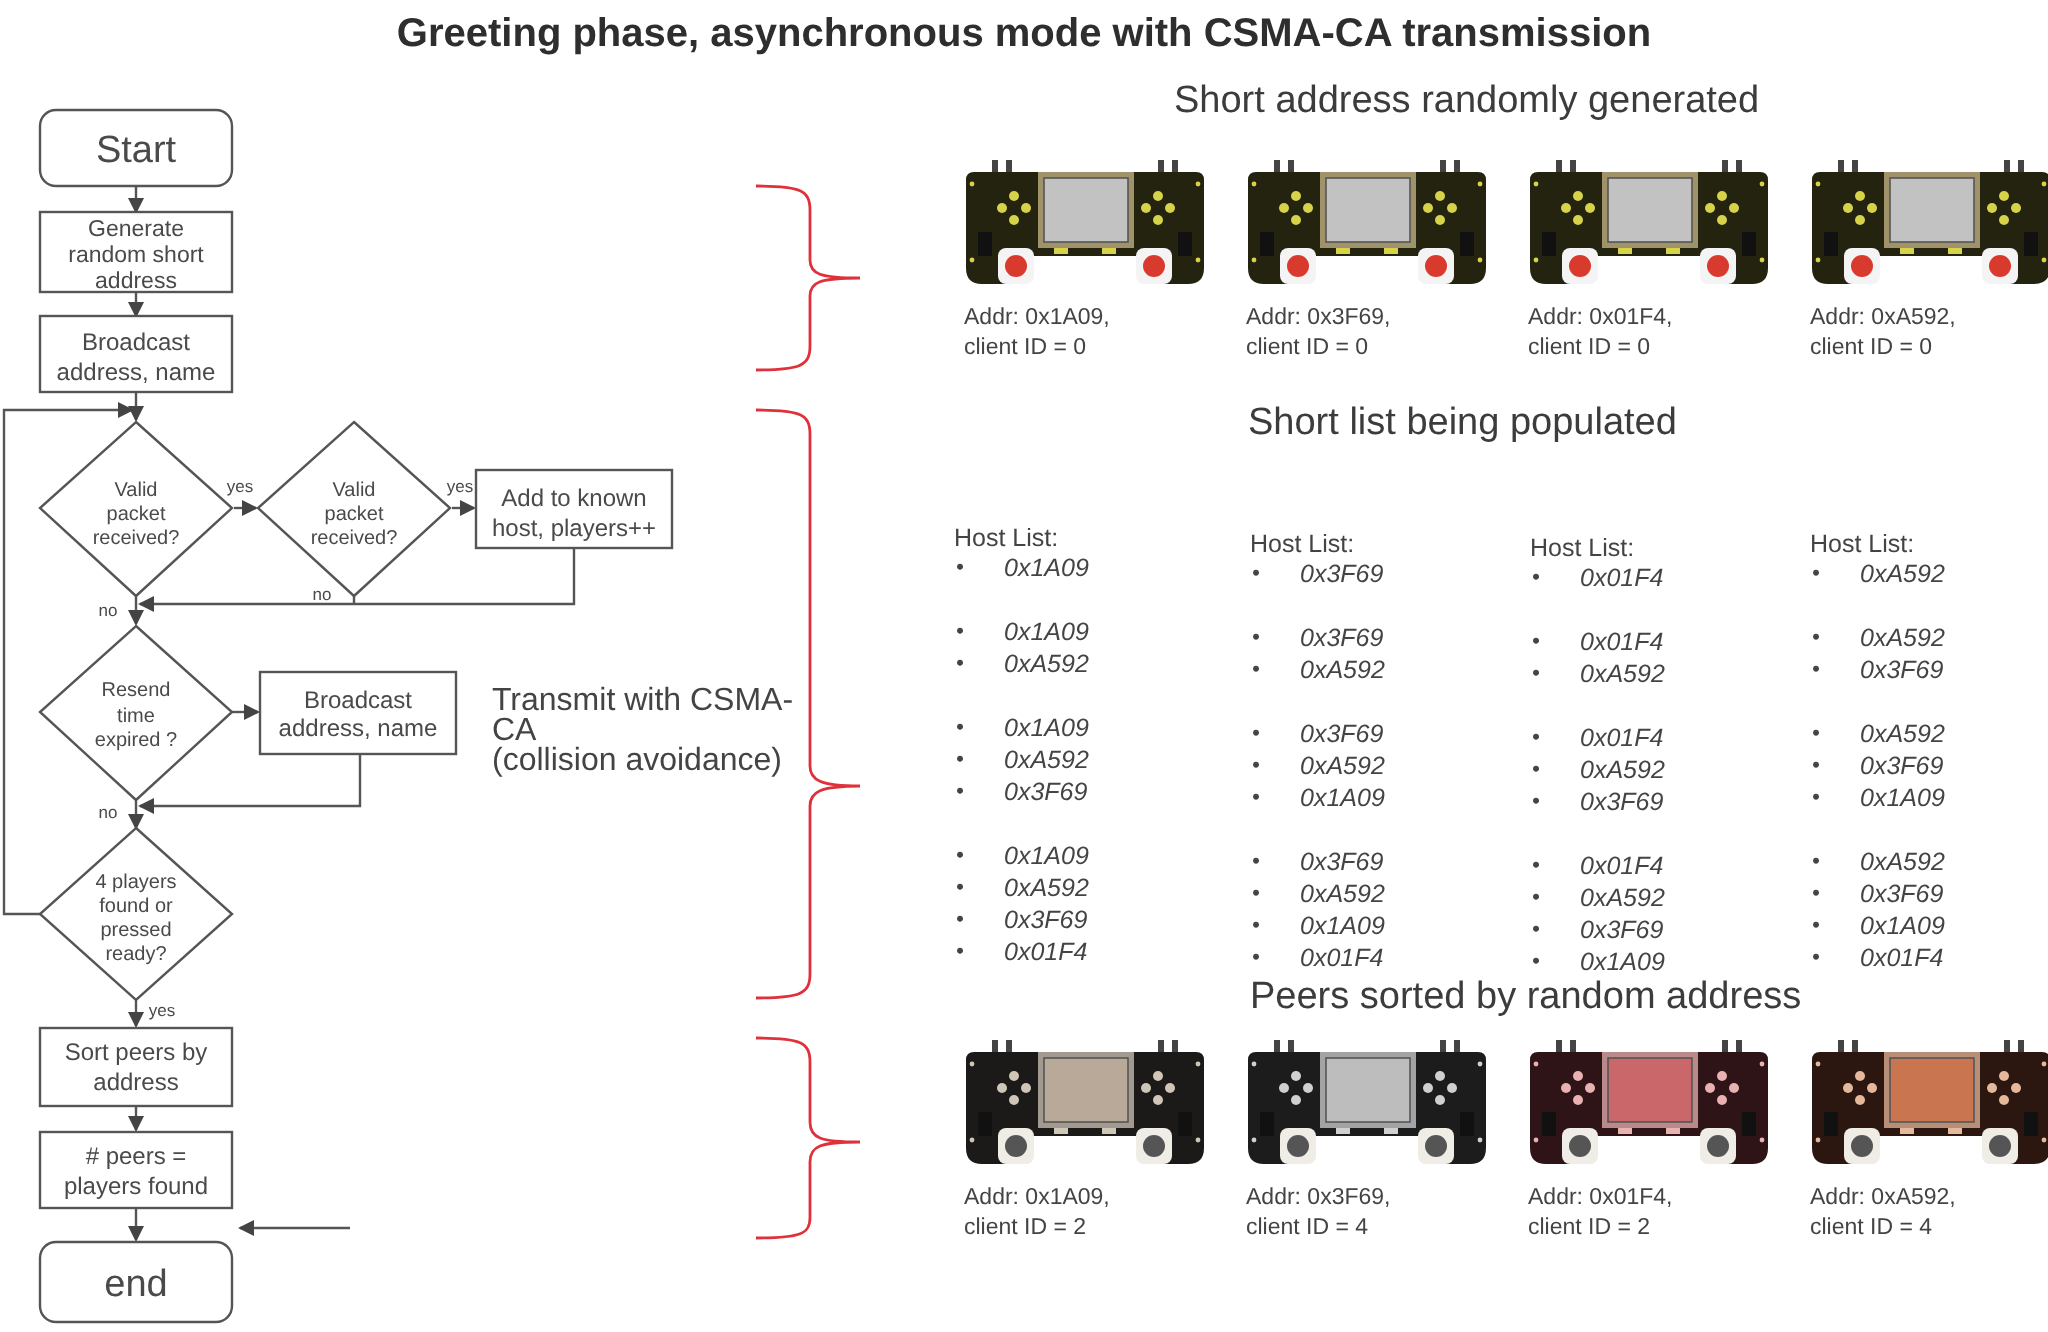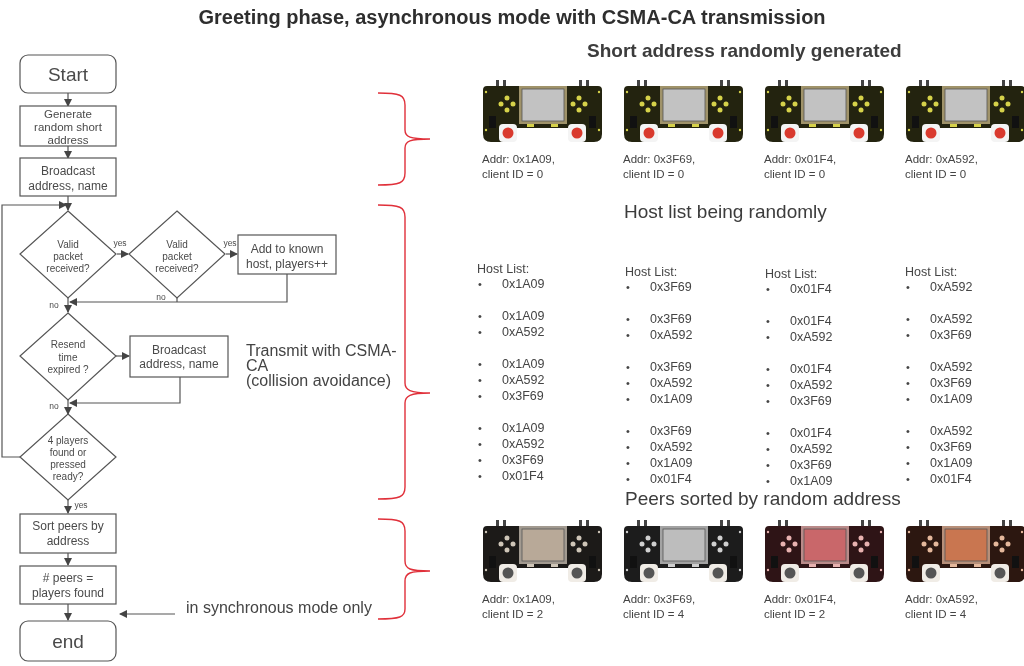--- a/index.html
+++ b/index.html
@@ -7,21 +7,21 @@
          font-family: "Liberation Sans", sans-serif; color: #3a3a3a; }
   .abs { position: absolute; }
   .title { left: 0; width: 1024px; top: 6px; text-align: center; font-weight: bold;
            font-size: 20px; color: #2e2e2e; }
   .section-h { font-size: 19px; color: #3c3c3c; white-space: nowrap; }
   svg.flow { position: absolute; left: 0; top: 0; }
   .fc-text { font-family: "Liberation Sans", sans-serif; fill: #4a4a4a; text-anchor: middle; }
   .note { font-size: 16px; color: #444; line-height: 15px; }
   .hostcol { font-size: 12.5px; color: #444; }
   .hostcol .hdr { margin-bottom: 0px; margin-top: 25px; }
-  .hostcol .grp { margin-bottom: 16px; }
+  .hostcol .grp { margin-bottom: 16px; font-style: italic; }
   .hostcol .item { height: 16px; line-height: 16px; position: relative; padding-left: 25px; }
   .hostcol .item::before { content: "•"; position: absolute; left: 1px; font-size: 11px; }
   .caption { font-size: 11.5px; color: #444; line-height: 15px; }
   .device { position: absolute; width: 123px; height: 68px; }
 </style>
 </head>
 <body>
 
 <div class="abs title">Greeting phase, asynchronous mode with CSMA-CA transmission</div>
 
@@ -115,33 +115,32 @@
   <text class="fc-text" x="68" y="597" font-size="12">players found</text>
   <text class="fc-text" x="68" y="648" font-size="19">end</text>
 </svg>
 
 <div class="abs note" style="left:246px; top:343px;">
   <div>Transmit with CSMA-</div>
   <div>CA</div>
   <div>(collision avoidance)</div>
 </div>
 <div class="abs note" style="left:186px; top:600px;">
-  <div>in synchronous mode only</div>
 </div>
 
 <svg class="abs" style="left:370px; top:85px;" width="90" height="540">
   <g fill="none" stroke="#e0303a" stroke-width="1.4">
     <path d="M8,8 C30,8 35,10 35,20 L35,45 C35,52 40,54 60,54 C40,54 35,56 35,63 L35,88 C35,98 30,100 8,100"></path>
     <path d="M8,120 C30,120 35,122 35,132 L35,298 C35,305 40,308 60,308 C40,308 35,311 35,318 L35,402 C35,412 30,414 8,414"></path>
     <path d="M8,434 C30,434 35,436 35,446 L35,476 C35,484 40,486 60,486 C40,486 35,488 35,496 L35,524 C35,532 30,534 8,534"></path>
   </g>
 </svg>
 
-<div class="abs section-h" style="left:587px; top:40px;font-weight:bold;">Short address randomly generated</div>
-<div class="abs section-h" style="left:624px; top:201px;">Host list being randomly</div>
+<div class="abs section-h" style="left:587px; top:40px;">Short address randomly generated</div>
+<div class="abs section-h" style="left:624px; top:201px;">Short list being populated</div>
 <div class="abs section-h" style="left:625px; top:488px;">Peers sorted by random address</div>
 
 <div id="row-initial">
     <div class="device" style="left: 481px; top: 80px;">
   <svg width="123" height="68" viewBox="0 0 123 68">
     <rect x="15" y="0" width="3" height="8" fill="#444"></rect>
         <rect x="22" y="0" width="3" height="8" fill="#444"></rect>
     <rect x="98" y="0" width="3" height="8" fill="#444"></rect>
         <rect x="105" y="0" width="3" height="8" fill="#444"></rect>
     <path d="M6,6 L117,6 Q121,6 121,10 L121,54 Q121,62 113,62 L100,62 Q95,62 93,56 L88,48 L35,48 L30,56 Q28,62 23,62 L10,62 Q2,62 2,54 L2,10 Q2,6 6,6 Z" fill="#23230f"></path>

